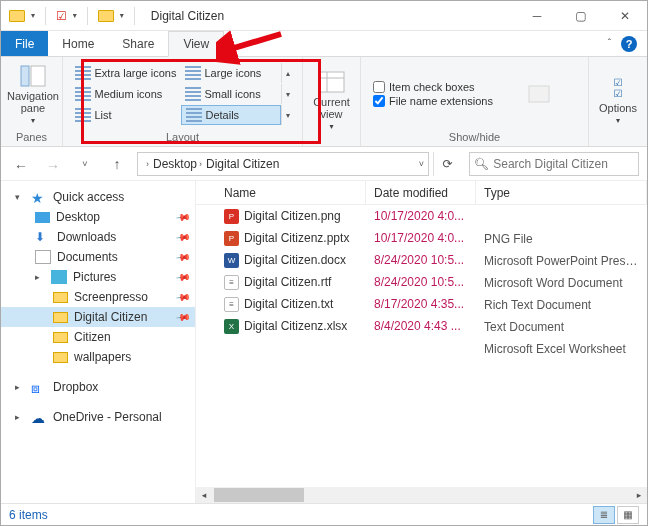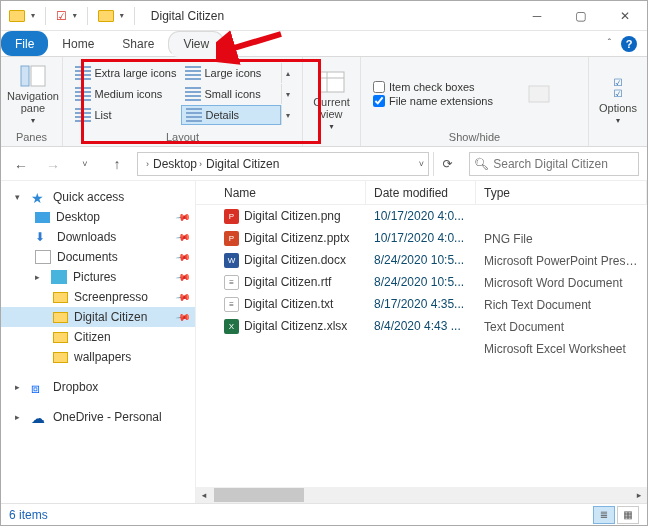--- a/index.html
+++ b/index.html
@@ -11,21 +11,21 @@
 .titlebar .qat { display: flex; align-items: center; gap: 6px; padding: 0 8px; }
 .titlebar .folder-glyph { width: 16px; height: 12px; background: #ffd76a; border: 1px solid #d9a900; border-radius: 1px; position: relative; }
 .titlebar .sep { width: 1px; height: 18px; background: #ddd; margin: 0 4px; }
 .titlebar .title { padding-left: 4px; font-size: 12px; color: #333; }
 .titlebar .spacer { flex: 1; }
 .winbtns { display: flex; }
 .winbtn { width: 44px; height: 28px; display: flex; align-items: center; justify-content: center; color: #555; }
 
 
 .menutabs { height: 26px; display: flex; align-items: stretch; border-bottom: 1px solid #dadada; }
-.menutab { padding: 0 14px; display: flex; align-items: center; font-size: 12px; color: #444; position: relative; border-radius: 11px; }
+.menutab { padding: 0 14px; display: flex; align-items: center; font-size: 12px; color: #444; position: relative; }
 .menutab.file { background: #1979ca; color: #fff; }
 .menutab.active { background: #f5f6f7; border: 1px solid #dadada; border-bottom: 1px solid #f5f6f7; margin-bottom: -1px; }
 .menutabs .rightside { margin-left: auto; display: flex; align-items: center; gap: 10px; padding-right: 10px; }
 .caret-up { font-size: 10px; color: #555; }
 .help-icon { width: 16px; height: 16px; border-radius: 50%; background: #0b67c2; color: #fff; display: flex; align-items: center; justify-content: center; font-size: 11px; font-weight: bold; }
 
 
 .ribbon { height: 90px; background: #f5f6f7; border-bottom: 1px solid #dadada; display: flex; position: relative; }
 .ribbon-group { display: flex; flex-direction: column; border-right: 1px solid #e3e3e3; }
 .ribbon-group .body { flex: 1; display: flex; align-items: center; padding: 4px 6px; gap: 4px; }
@@ -77,21 +77,21 @@
 .filepane { flex: 1; display: flex; flex-direction: column; overflow: hidden; }
 .colheads { display: flex; border-bottom: 1px solid #eee; height: 24px; align-items: center; font-size: 12px; color: #333; padding-left: 20px; }
 .colheads .col { padding: 0 8px; border-right: 1px solid #eee; height: 100%; display: flex; align-items: center; }
 .col.name { width: 150px; }
 .col.date { width: 110px; }
 .col.type { flex: 1; }
 .rows { flex: 1; overflow: auto; }
 .row { display: flex; align-items: center; height: 22px; padding-left: 20px; font-size: 12px; color: #333; }
 .row .cell { padding: 0 8px; white-space: nowrap; overflow: hidden; text-overflow: ellipsis; }
 .cell.name { width: 150px; display: flex; align-items: center; gap: 5px; }
-.cell.date { width: 110px; color: #0c4a6e; }
+.cell.date { width: 110px; color: #be185d; }
 .cell.type { flex: 1; color: #555; margin-top: 46px; }
 .ficon { width: 15px; height: 15px; display:flex;align-items:center;justify-content:center;color:#fff;font-size:8px;border-radius:2px; }
 .ficon.png { background:#d93025; }
 .ficon.pptx { background:#d24726; }
 .ficon.docx { background:#2b579a; }
 .ficon.rtf { background:#fff;border:1px solid #bbb;color:#555; }
 .ficon.txt { background:#fff;border:1px solid #bbb;color:#555; }
 .ficon.xlsx { background:#217346; }
 
 .hscroll { height: 16px; background: #f0f0f0; display: flex; align-items: center; }

